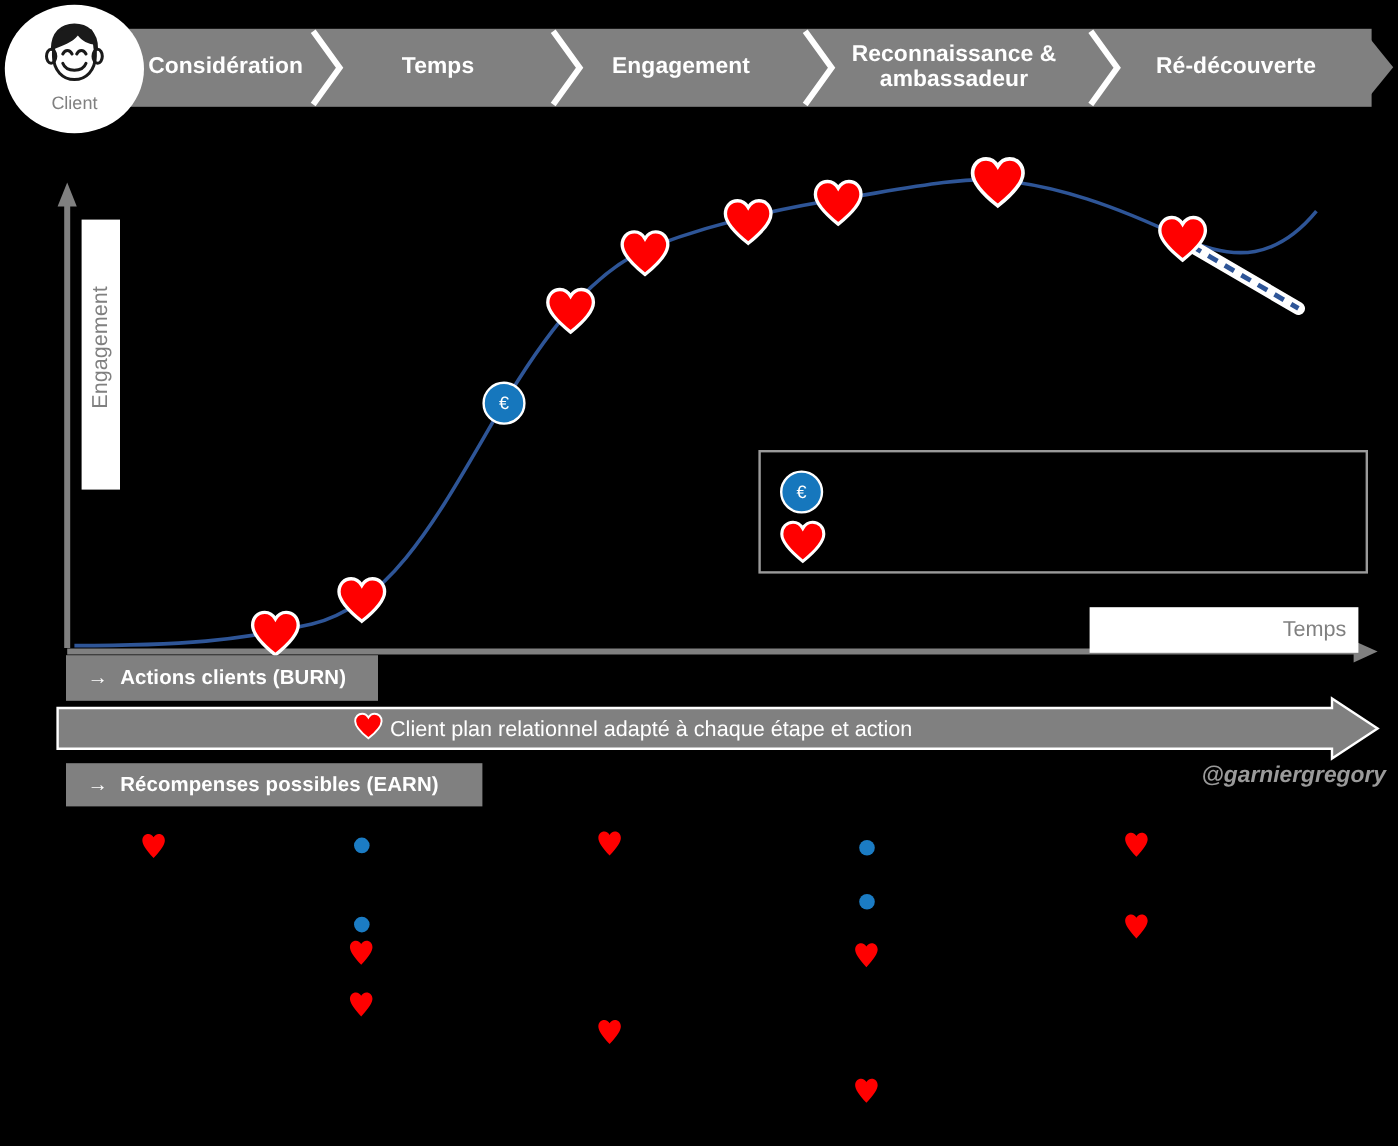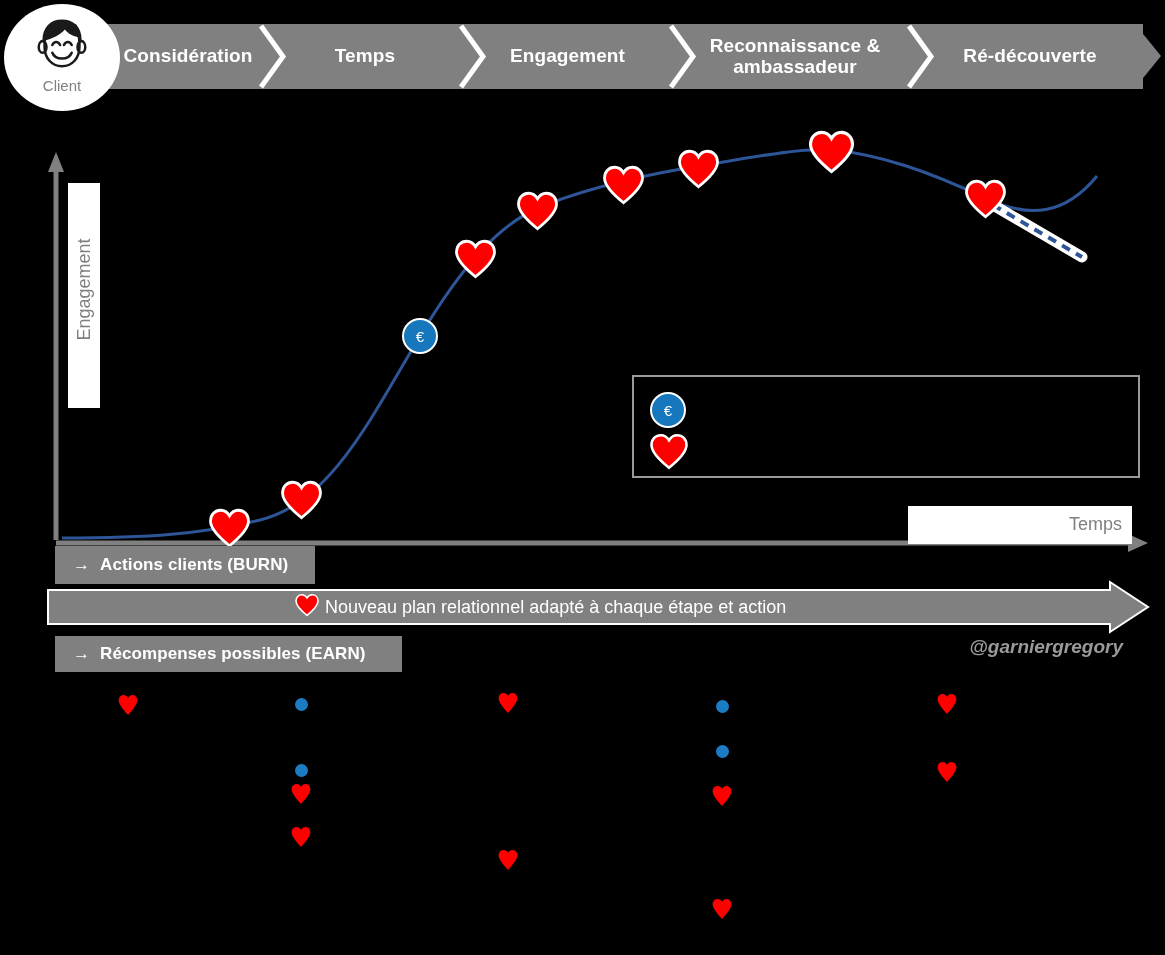--- a/index.html
+++ b/index.html
@@ -44,21 +44,21 @@
   .label-bar{position:absolute;background:#808080;color:#fff;font-weight:bold;
              font-size:17px;display:flex;align-items:center;padding-left:18px;
              box-sizing:border-box;letter-spacing:.1px;}
   #earn-bar{left:55px;top:546px;width:260px;height:38px;}
   #burn-bar{left:55px;top:636px;width:347px;height:36px;}
 
   #plan-arrow{position:absolute;left:48px;top:588px;width:1100px;height:38px;}
   #plan-text{position:absolute;left:295px;top:594px;color:#fff;font-size:18px;
              display:flex;align-items:center;gap:6px;height:26px;}
 
-  #signature{position:absolute;right:54px;top:636px;color:#9a9a9a;font-size:19px;
+  #signature{position:absolute;right:22px;top:636px;color:#9a9a9a;font-size:19px;
              font-weight:bold;font-style:italic;}
 
   
   .marker{position:absolute;}
   .euro-big{width:36px;height:36px;border-radius:50%;background:#1677bd;
             border:2px solid #fff;color:#fff;font-size:15px;
             display:flex;align-items:center;justify-content:center;box-sizing:border-box;}
   .dot{width:13px;height:13px;border-radius:50%;background:#1b7cc4;}
   svg{overflow:visible;}
 </style>
@@ -214,21 +214,21 @@
 
   <svg id="plan-arrow" viewBox="0 0 1100 38">
     <path d="M0,2 L1062,2 L1062,-6 L1100,19 L1062,44 L1062,36 L0,36 Z" fill="#808080" stroke="#ffffff" stroke-width="2"></path>
   </svg>
   <div id="plan-text">
     <span>
       <svg width="24" height="22" viewBox="0 0 32 30">
           <path d="M16,29 C6,21 1,15 1,9.5 C1,4.5 4.5,1 9,1 C12,1 14.5,2.8 16,5.4 C17.5,2.8 20,1 23,1 C27.5,1 31,4.5 31,9.5 C31,15 26,21 16,29 Z" fill="#ff0000" stroke="#fff" stroke-width="2.2"></path>
         </svg>
     </span>
-    <span>Nouveau plan relationnel adapté à chaque étape et action</span>
+    <span>Client plan relationnel adapté à chaque étape et action</span>
   </div>
 
   <div class="label-bar" id="burn-bar">
     <span style="margin-right:10px">→</span>
     <span>Récompenses possibles (EARN)</span>
   </div>
 
   <div id="signature">@garniergregory</div>
 
   <div>

